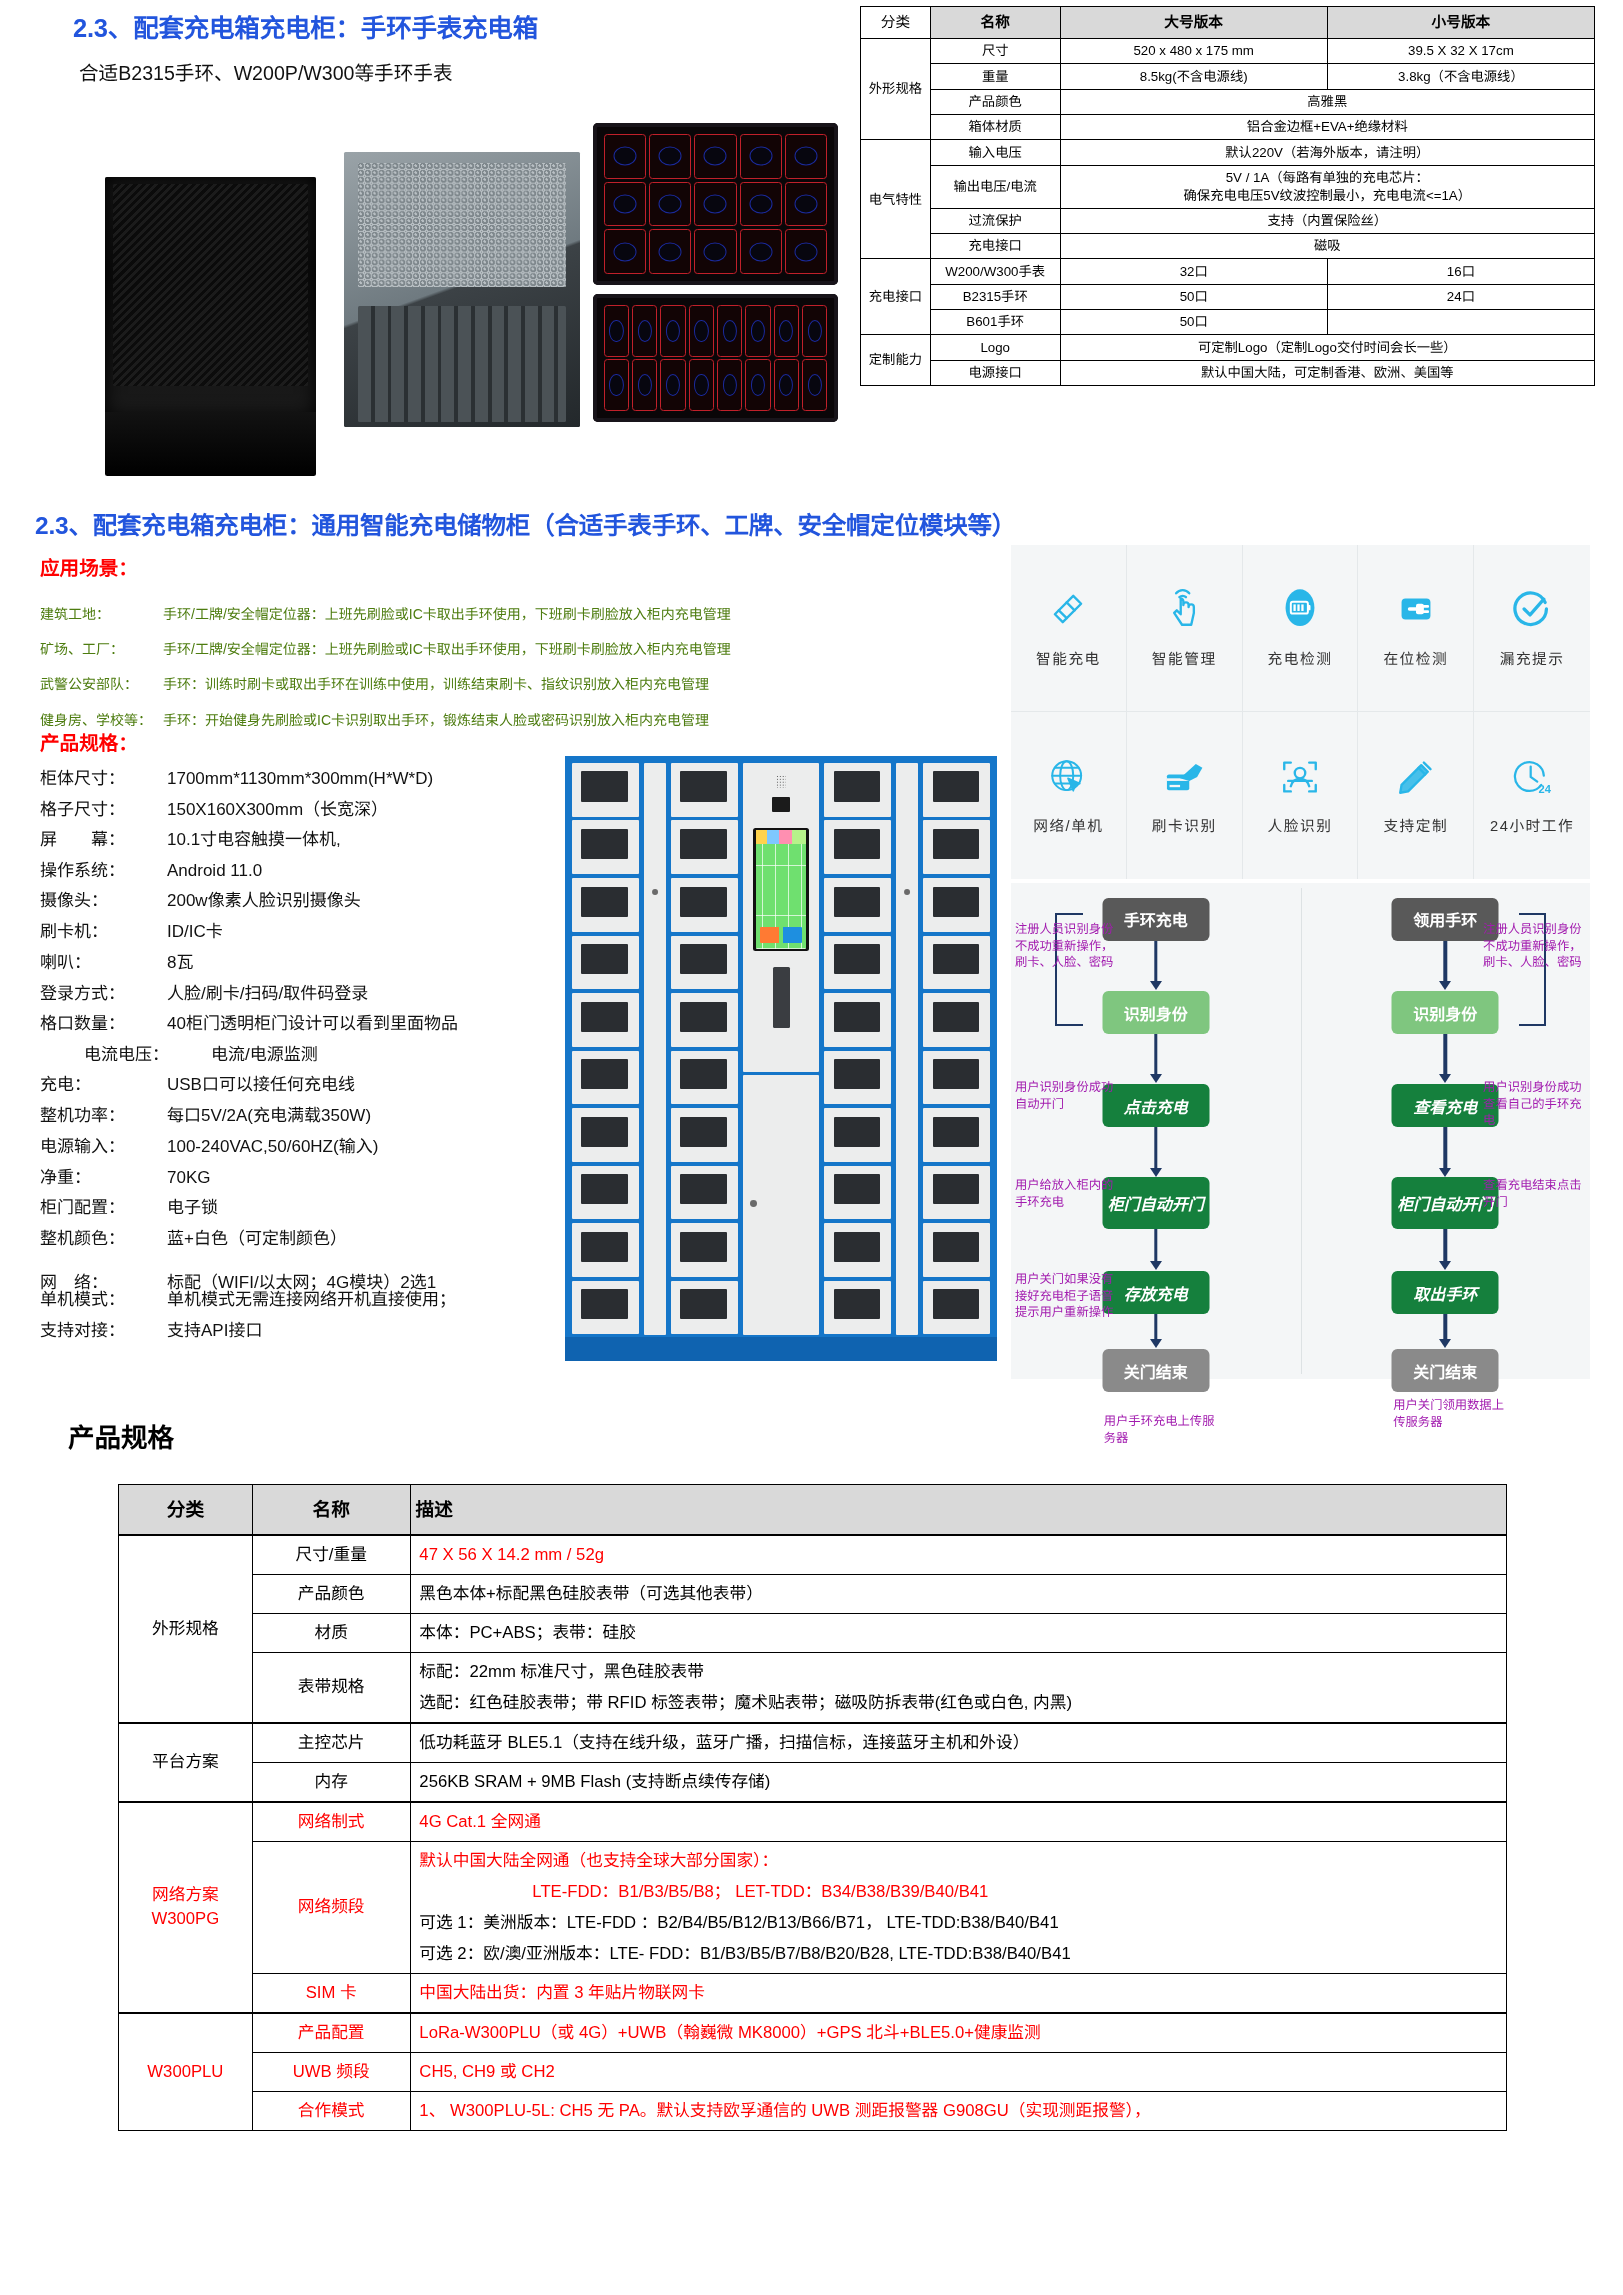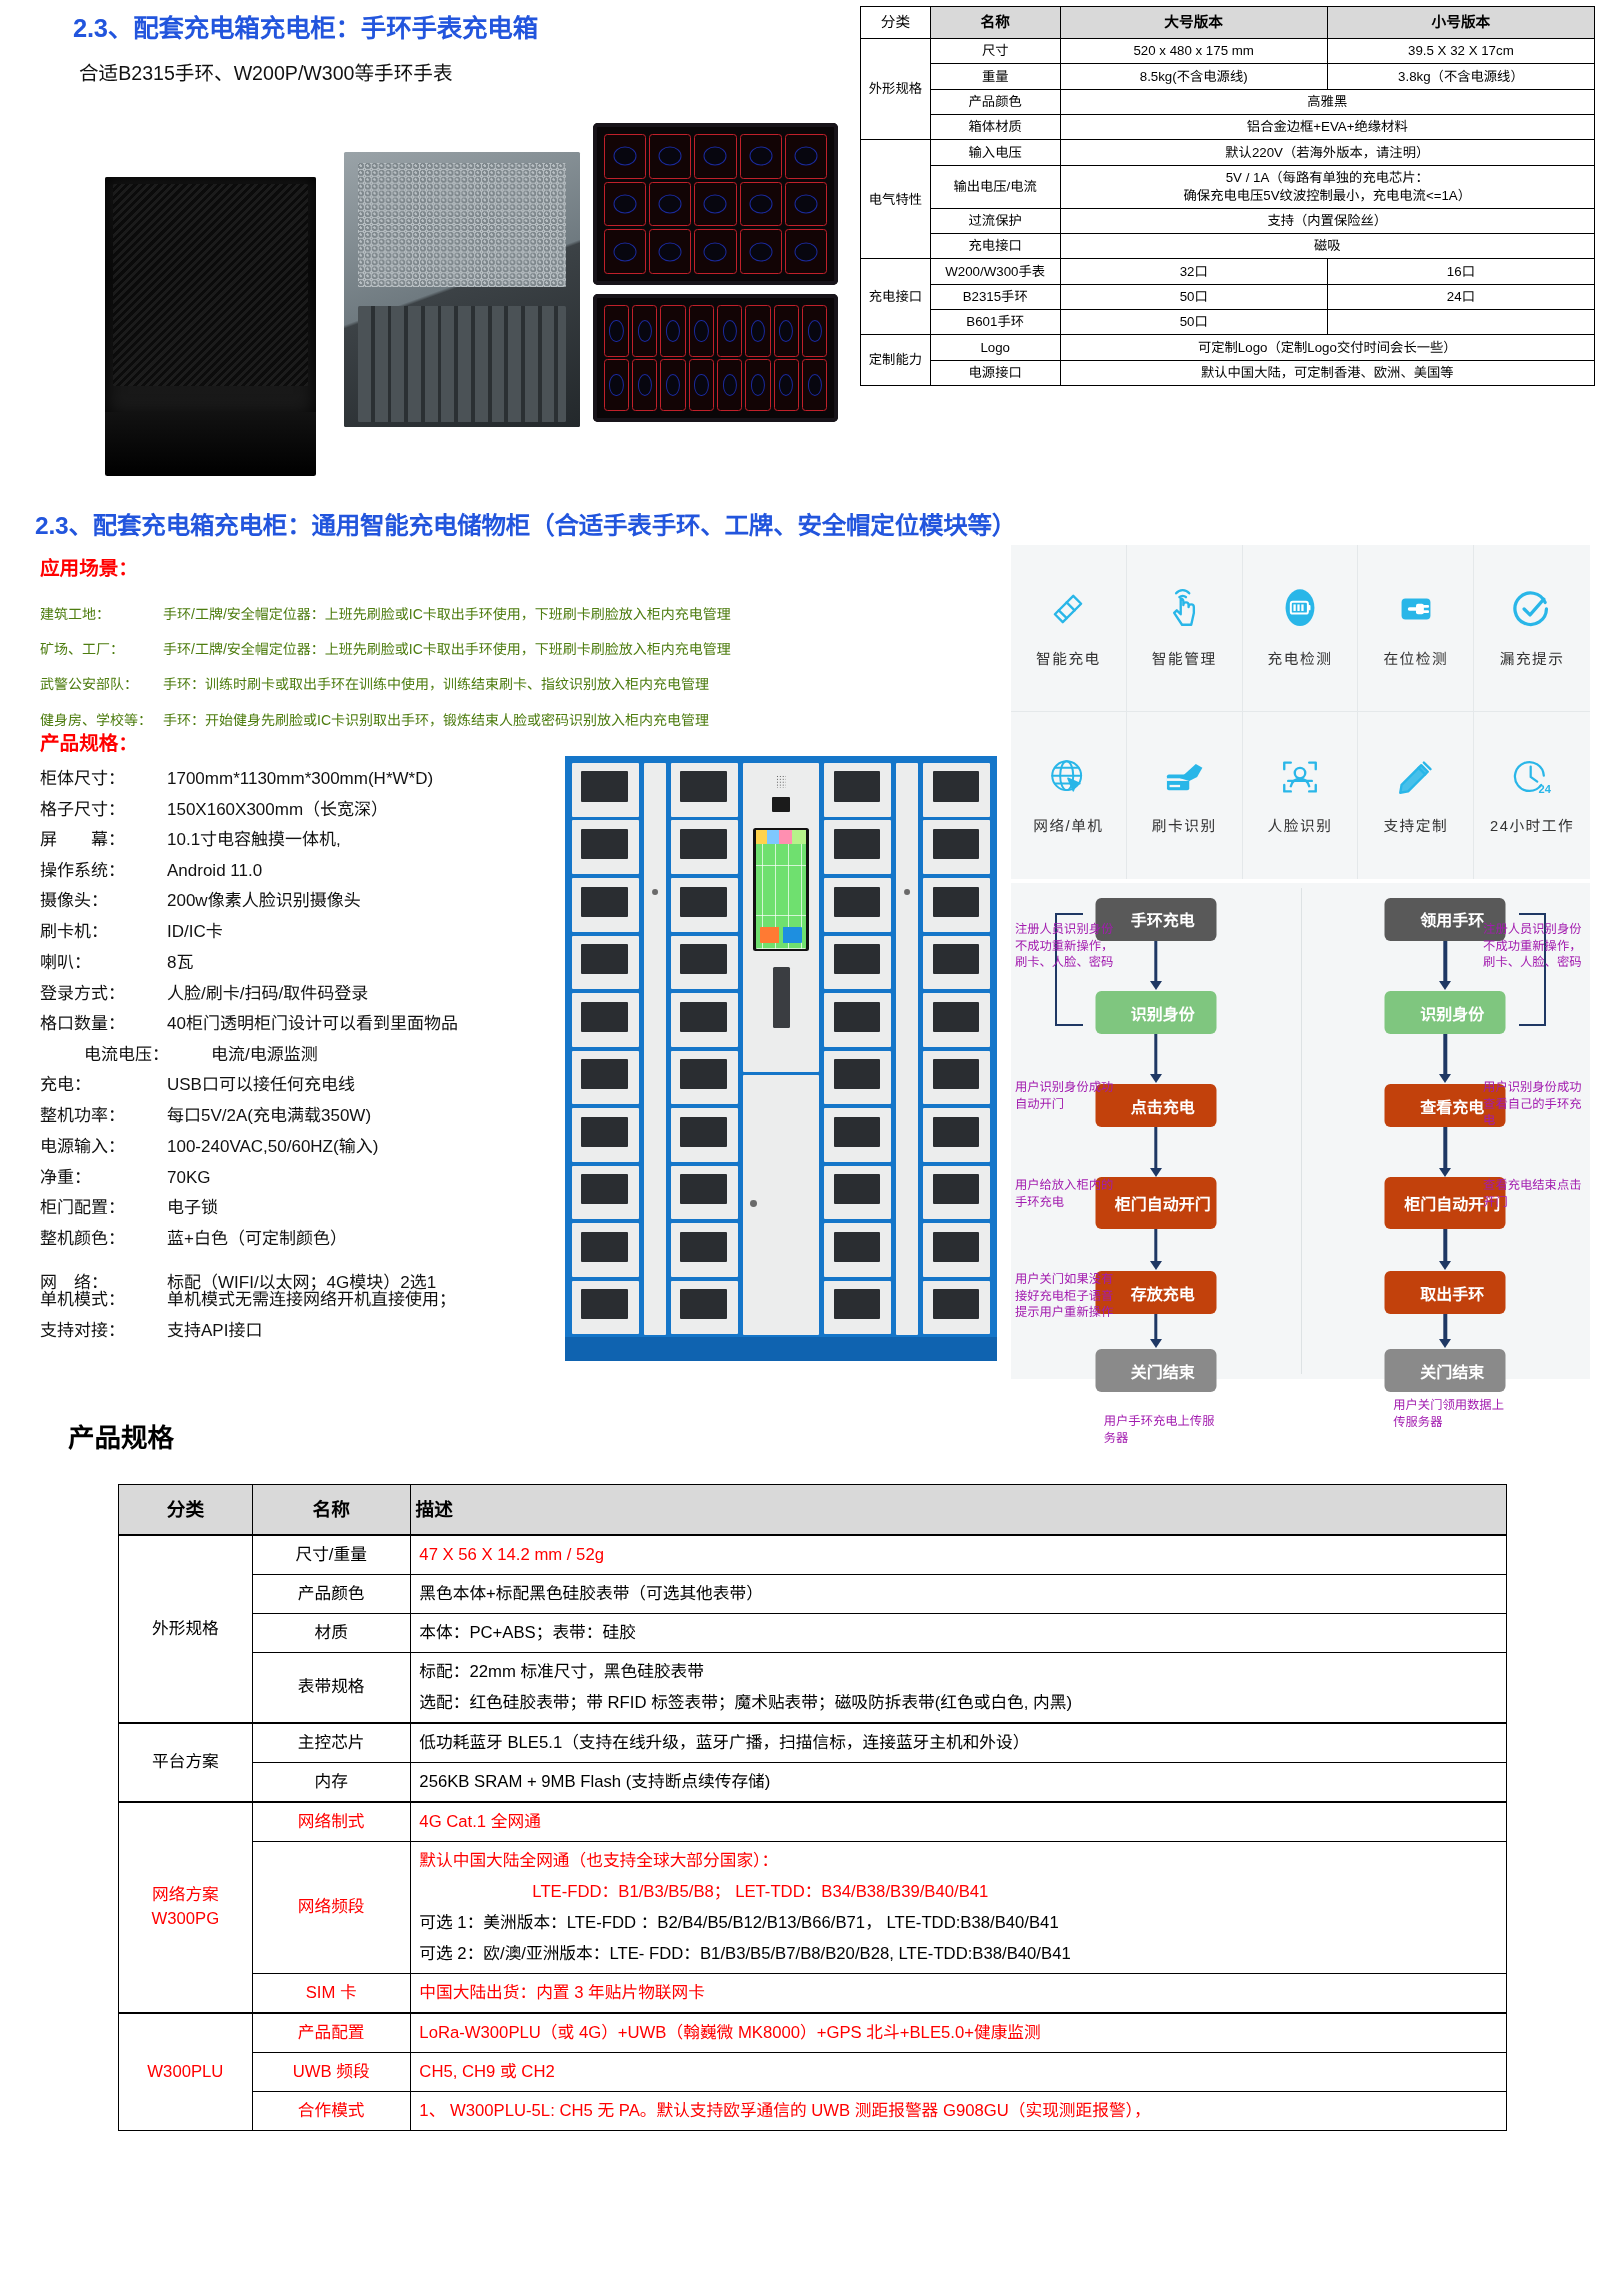--- a/index.html
+++ b/index.html
@@ -129,24 +129,24 @@
   .feat svg{width:42px;height:42px;display:block;margin-bottom:16.7px;}
   .feat-label{font-size:14.7px;color:#333;letter-spacing:1.5px;}
 
   
   #flow{left:1011px;top:883px;width:579px;height:496px;background:#f4f6f7;}
   .flow-split{position:absolute;left:50%;top:4.9px;bottom:4.9px;width:0.5px;background:#dde2e4;}
   .flow-col{position:absolute;top:0;width:50%;height:100%;}
   .flow-col.left{left:0;} .flow-col.right{left:50%;}
   .fbox{position:absolute;left:50%;transform:translateX(-50%);width:107px;
     border-radius:5.9px;color:#fff;text-align:center;font-size:16px;font-weight:bold;
-    display:flex;align-items:center;justify-content:center;padding-left:14px;}
+    display:flex;align-items:center;justify-content:center;}
   .fbox.gray{background:#595959;}
   .fbox.green{background:#7fc67f;}
-  .fbox.blue{background:#c2410c;}
+  .fbox.blue{background:#15803d;font-style:italic;}
   .fbox.gray2{background:#8a8a8a;}
   .fline{position:absolute;left:50%;transform:translateX(-50%);width:3.4px;background:#1f3864;}
   .ftip{position:absolute;left:50%;transform:translateX(-50%);width:0;height:0;
     border-left:6.4px solid transparent;border-right:6.4px solid transparent;border-top:9.8px solid #1f3864;}
   .fnote{position:absolute;font-size:12.3px;line-height:1.35;color:#a21caf;width:103px;}
 
   
   #prodspec-title{left:68px;top:1416px;}
   #table2{position:absolute;left:118px;top:1484px;width:1389px;border-collapse:collapse;
     font-size:16.7px;table-layout:fixed;}

